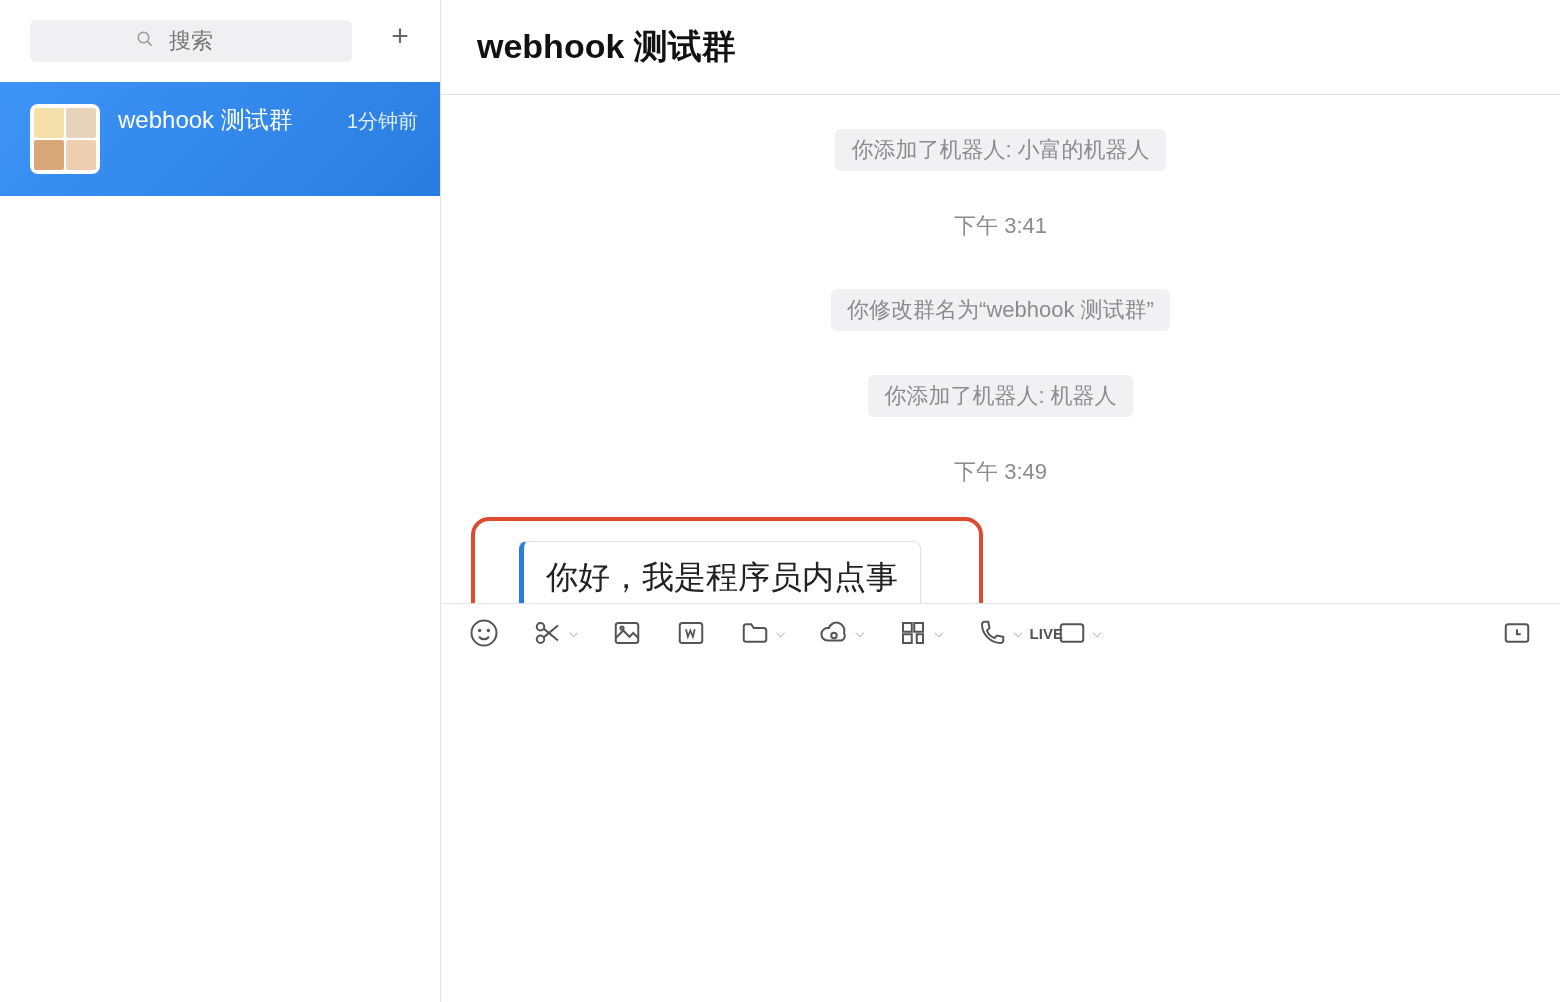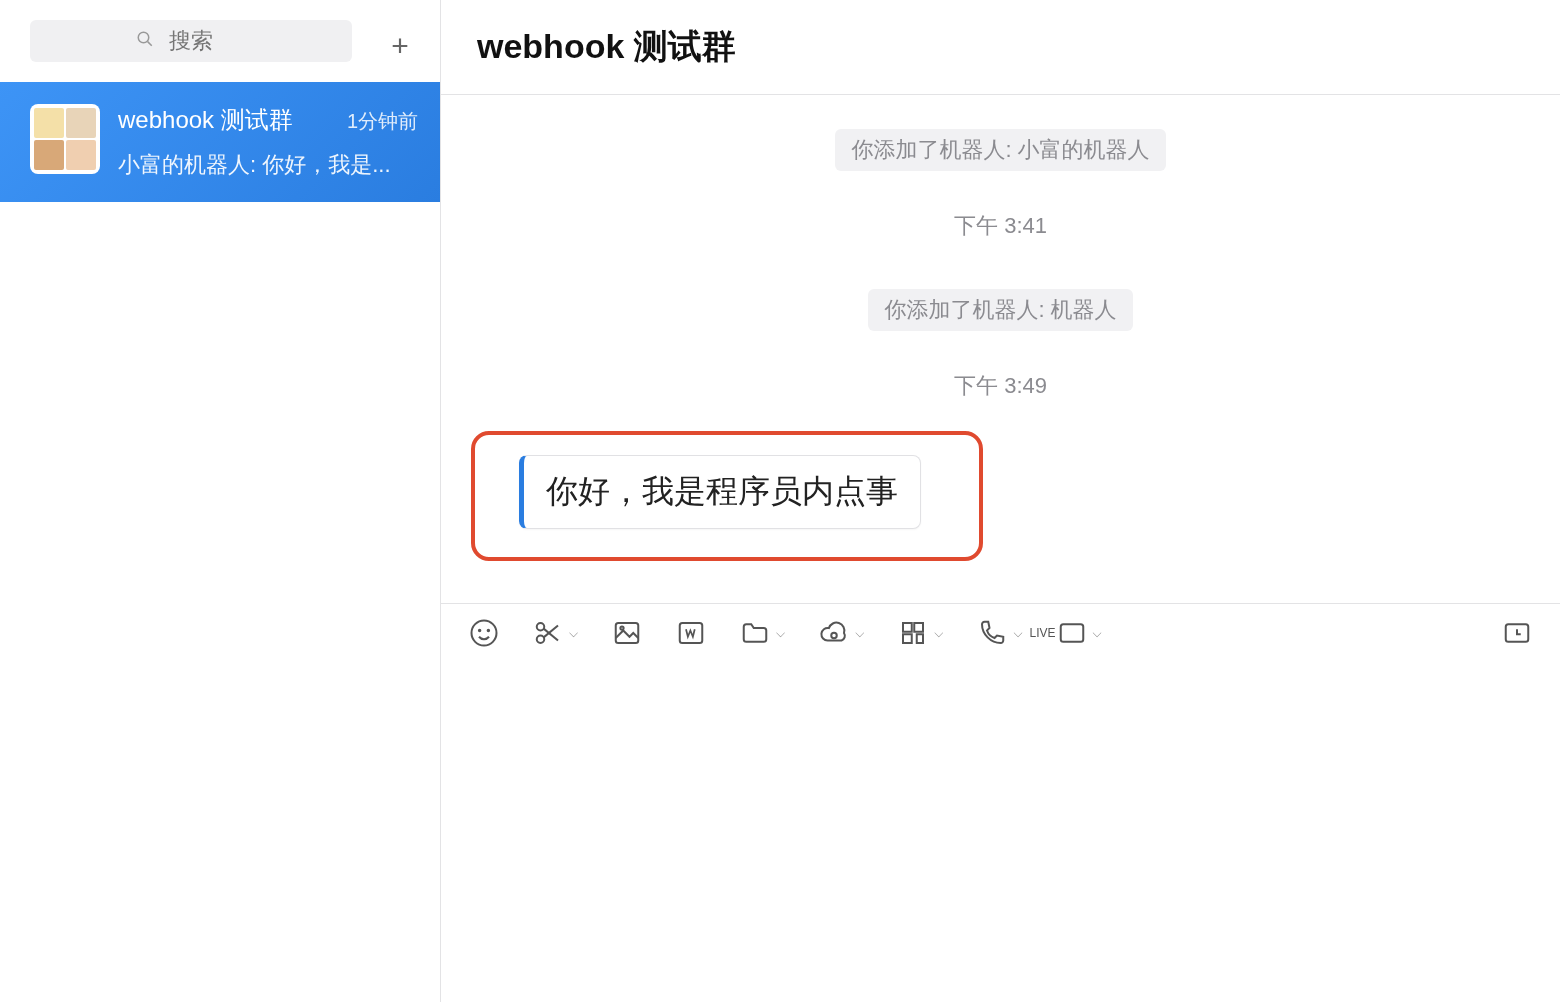--- a/index.html
+++ b/index.html
@@ -14,21 +14,21 @@
     
     
     .sidebar {
       width: 440px;
       background: #fff;
       display: flex;
       flex-direction: column;
     }
     .sidebar-header {
       display: flex;
-      align-items: flex-end;
+      align-items: flex-start;
       padding: 20px 24px 20px 30px;
       gap: 32px;
     }
     .search-input {
       flex: 1;
       background: #f0f0f2;
       border: none;
       border-radius: 6px;
       height: 42px;
       padding: 0 16px;
@@ -191,33 +191,33 @@
         <div class="cell"></div>
           <div class="cell"></div>
           <div class="cell"></div>
           <div class="cell"></div>
       </div>
       <div class="conv-body">
         <div class="conv-row1">
           <span class="conv-title">webhook 测试群</span>
           <span class="conv-time">1分钟前</span>
         </div>
-        <div class="conv-preview">小富的机器人: 你好，我是...</div>
       </div>
     </div>
   </aside>
 
   <main class="main">
     <header class="chat-header">
       <div class="chat-title">webhook 测试群</div>
     </header>
 
     <div class="chat-body">
       <div class="sys-msg">你添加了机器人: 小富的机器人</div>
       <div class="timestamp">下午 3:41</div>
+      <div class="sys-msg">你修改群名为“webhook 测试群”</div>
       <div class="sys-msg">你添加了机器人: 机器人</div>
       <div class="timestamp">下午 3:49</div>
 
       <div class="bot-block">
         <div class="bot-bubble">你好，我是程序员内点事</div>
       </div>
     </div>
 
     <div class="toolbar">
       <div class="tool-btn">
@@ -275,21 +275,21 @@
       <div class="tool-btn">
         <svg viewBox="0 0 24 24">
             <path d="M6 3c-1 0-2 1-2 2 0 8 7 15 15 15 1 0 2-1 2-2v-3l-5-1-2 2c-3-1-5-3-6-6l2-2-1-5z"></path>
           </svg>
         <span class="chev">⌵</span>
       </div>
       <div class="tool-btn">
         <svg viewBox="0 0 24 24">
             <rect x="3" y="5" width="18" height="14" rx="2"></rect>
           </svg>
-        <span style="position:absolute; font-size:12px; font-weight:400; color:#555; margin-left:-27px;">LIVE</span>
+        <span style="position:absolute; font-size:15px; font-weight:700; color:#555; margin-left:-27px;">LIVE</span>
         <span class="chev">⌵</span>
       </div>
       <div class="spacer"></div>
       <div class="tool-btn">
         <svg viewBox="0 0 24 24">
             <rect x="3" y="5" width="18" height="14" rx="2"></rect>
             <polyline points="12 9 12 13 15 13"></polyline>
           </svg>
       </div>
     </div>

